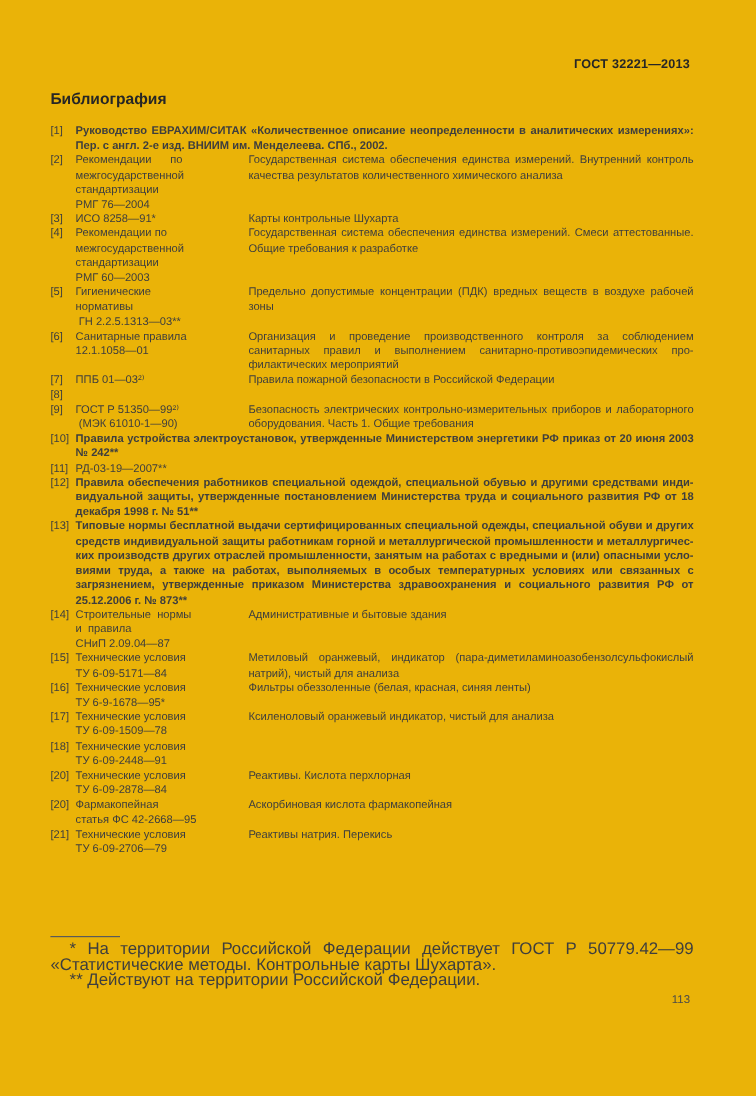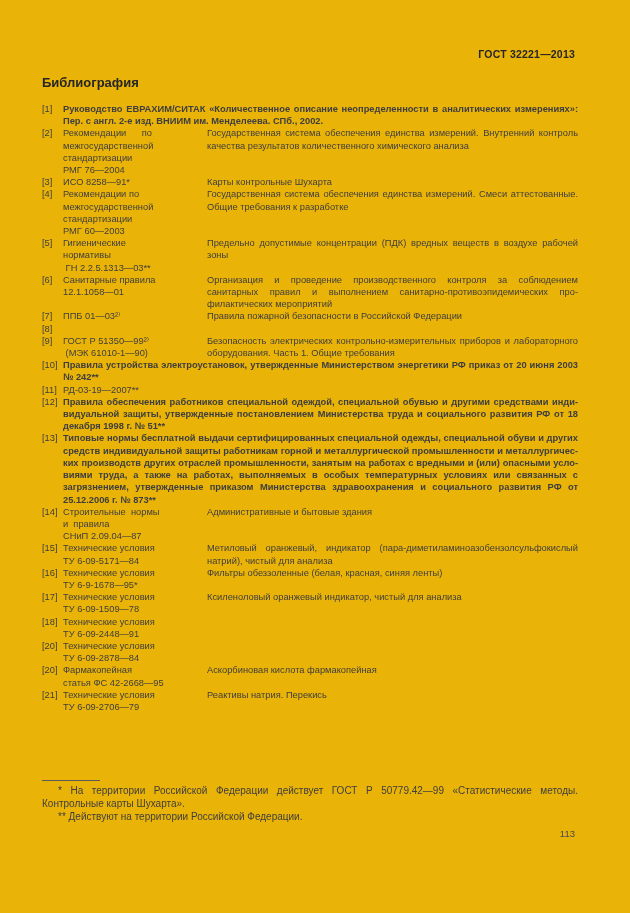--- a/index.html
+++ b/index.html
@@ -62,21 +62,21 @@
     top: 780px;
     left: 42px;
     width: 58px;
     border-top: 1px solid #5a5a5a;
   }
   .footnotes {
     position: absolute;
     top: 784px;
     left: 42px;
     width: 536px;
-    font-size: 10px;
+    font-size: 14px;
     line-height: 13px;
     color: #3e3e3e;
   }
   .footnotes p {
     margin: 0;
     text-indent: 16px;
     text-align: justify;
   }
   .page-number {
     position: absolute;
@@ -190,20 +190,21 @@
       </div>
       <div class="entry">
         <div class="num">[18]</div>
         <div class="designation">Технические условия
 ТУ 6-09-2448—91</div>
       </div>
       <div class="entry">
         <div class="num">[20]</div>
         <div class="designation">Технические условия
 ТУ 6-09-2878—84</div>
+        <div class="description">Реактивы. Кислота перхлорная</div>
       </div>
       <div class="entry">
         <div class="num">[20]</div>
         <div class="designation">Фармакопейная
 статья ФС 42-2668—95</div>
         <div class="description">Аскорбиновая кислота фармакопейная</div>
       </div>
       <div class="entry">
         <div class="num">[21]</div>
         <div class="designation">Технические условия

